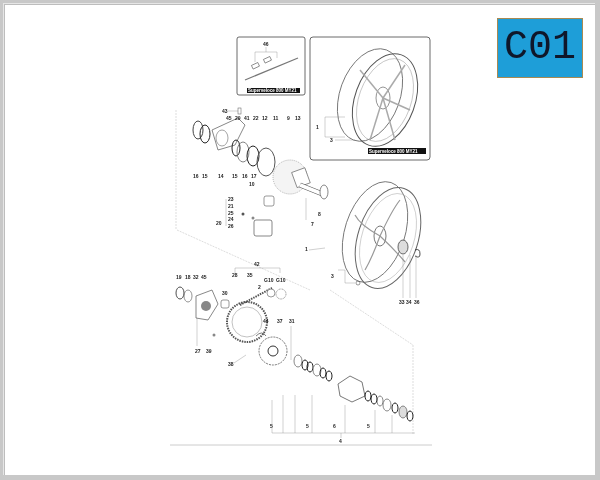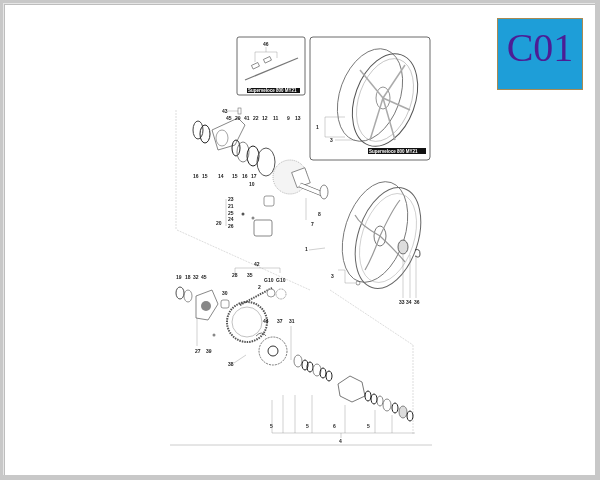--- a/index.html
+++ b/index.html
@@ -1,18 +1,18 @@
 <!DOCTYPE html>
 <html><head>
 <meta charset="utf-8">
 <style>
   html,body{margin:0;padding:0;}
   body{width:600px;height:480px;background:#c8c8c8;font-family:"Liberation Sans",sans-serif;overflow:hidden;position:relative;}
   .frame{position:absolute;left:3px;top:3px;width:591px;height:471px;background:#ffffff;border-top:1px solid #e6e6e6;border-left:1px solid #e6e6e6;box-shadow:inset 1px 1px 0 #bdbdbd;}
-  .badge{position:absolute;left:497px;top:18px;width:86px;height:72px;background:#1e9ed8;border:1px solid #a88a52;box-sizing:border-box;color:#4c1d95;font-size:40px;line-height:58px;text-align:center;font-family:Liberation Serif, serif;letter-spacing:0;}
+  .badge{position:absolute;left:497px;top:18px;width:86px;height:60px;background:#1e9ed8;border:1px solid #a88a52;box-sizing:border-box;color:#0f172a;font-size:40px;line-height:58px;text-align:center;font-family:Liberation Mono, monospace;letter-spacing:0;}
   svg{position:absolute;left:0;top:0;}
   .lbl{font-family:"Liberation Sans",sans-serif;font-size:5px;fill:#222;font-weight:bold;}
   .tag{font-family:"Liberation Sans",sans-serif;font-size:4.5px;fill:#fff;font-weight:bold;}
 </style>
 </head>
 <body>
 
 <div class="frame"></div>
 
 <div class="badge">C01</div>

